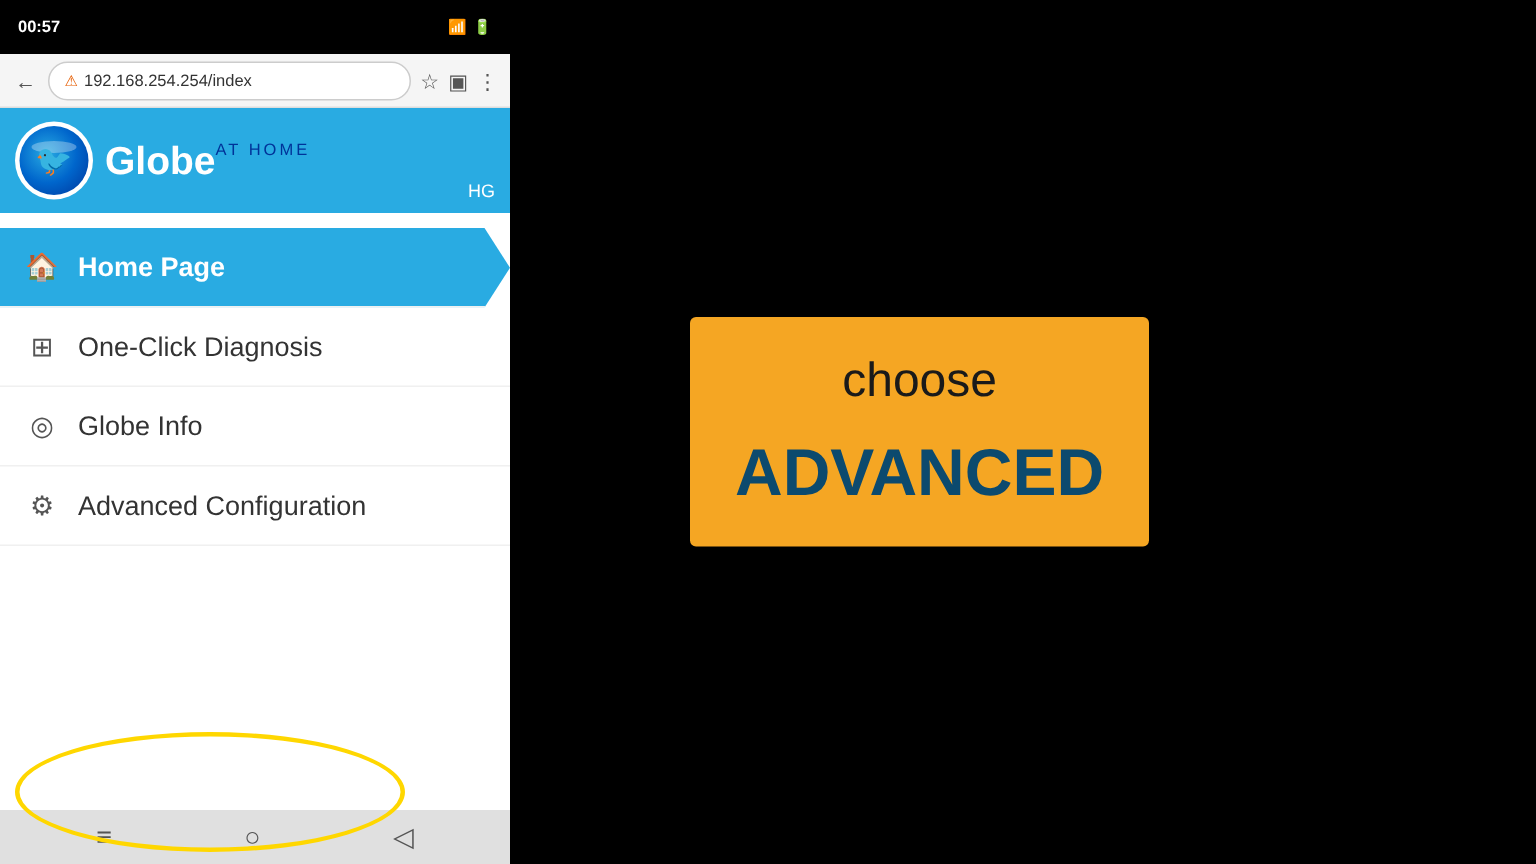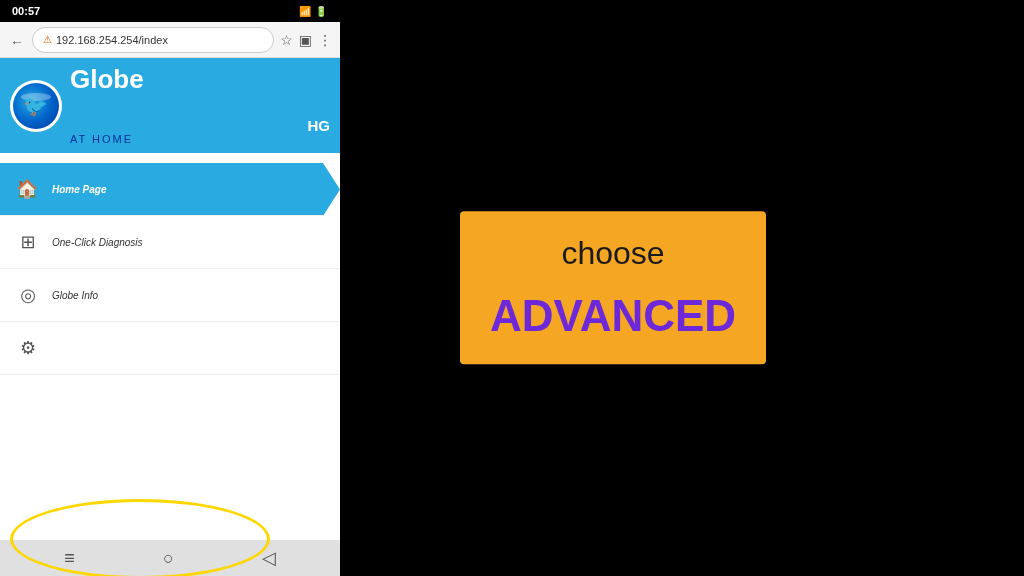--- a/index.html
+++ b/index.html
@@ -28,21 +28,21 @@
 
     
     .status-bar {
       background: #000;
       color: #fff;
       font-size: 11px;
       padding: 4px 12px;
       display: flex;
       justify-content: space-between;
       align-items: center;
-      height: 22px;
+      height: 36px;
     }
     .status-bar .time { font-weight: bold; }
     .status-icons { display: flex; gap: 4px; align-items: center; font-size: 10px; }
 
     
     .browser-chrome {
       background: #f5f5f5;
       border-bottom: 1px solid #ddd;
       padding: 4px 8px;
       display: flex;
@@ -124,40 +124,39 @@
       top: 10px;
       left: 8px;
     }
     .bird-icon {
       color: #fff;
       font-size: 20px;
       z-index: 1;
     }
     .globe-text {
       display: flex;
-      flex-direction: column;
-      gap: 41px;
+      flex-direction: row;
     }
     .globe-name {
       font-size: 26px;
       font-weight: bold;
       color: #fff;
       line-height: 1;
     }
     .globe-subtitle {
       font-size: 11px;
       font-weight: normal;
       color: #003399;
       letter-spacing: 2px;
     }
     .hg-badge {
       margin-left: auto;
       color: #fff;
-      font-size: 15px;
-      font-weight: bold;
+      font-size: 12px;
+      font-weight: normal;
       margin-top: 40px;
     }
 
     
     .nav-menu {
       background: #fff;
       flex: 1;
       padding-top: 10px;
     }
     .nav-item {
@@ -179,23 +178,22 @@
       height: 24px;
       display: flex;
       align-items: center;
       justify-content: center;
       font-size: 18px;
       color: #555;
       flex-shrink: 0;
     }
     .nav-item.active .nav-icon { color: #fff; }
     .nav-label {
-      font-size: 10px;
+      font-size: 18px;
       color: #333;
-      font-style: italic;
     }
 
     
     .circle-highlight {
       position: absolute;
       width: 260px;
       height: 80px;
       border: 3px solid #ffd700;
       border-radius: 50%;
       top: 346px;
@@ -229,21 +227,21 @@
     }
     .instruction-text-small {
       font-size: 32px;
       color: #1a1a1a;
       font-weight: normal;
       margin-bottom: 20px;
     }
     .instruction-text-large {
       font-size: 44px;
       font-weight: bold;
-      color: #6d28d9;
+      color: #0c4a6e;
       line-height: 1.1;
     }
   </style>
 </head>
 <body>
 
 <div class="phone-frame">
 
   <div class="status-bar">
     <span class="time">00:57</span>
@@ -289,20 +287,21 @@
       <div class="nav-item">
         <span class="nav-icon">⊞</span>
         <span class="nav-label">One-Click Diagnosis</span>
       </div>
       <div class="nav-item">
         <span class="nav-icon">◎</span>
         <span class="nav-label">Globe Info</span>
       </div>
       <div class="nav-item">
         <span class="nav-icon">⚙</span>
+        <span class="nav-label">Advanced Configuration</span>
       </div>
 
       <div class="circle-highlight"></div>
     </div>
 
     <div class="bottom-nav">
       <span class="bottom-nav-btn">≡</span>
       <span class="bottom-nav-btn">○</span>
       <span class="bottom-nav-btn">◁</span>
     </div>

